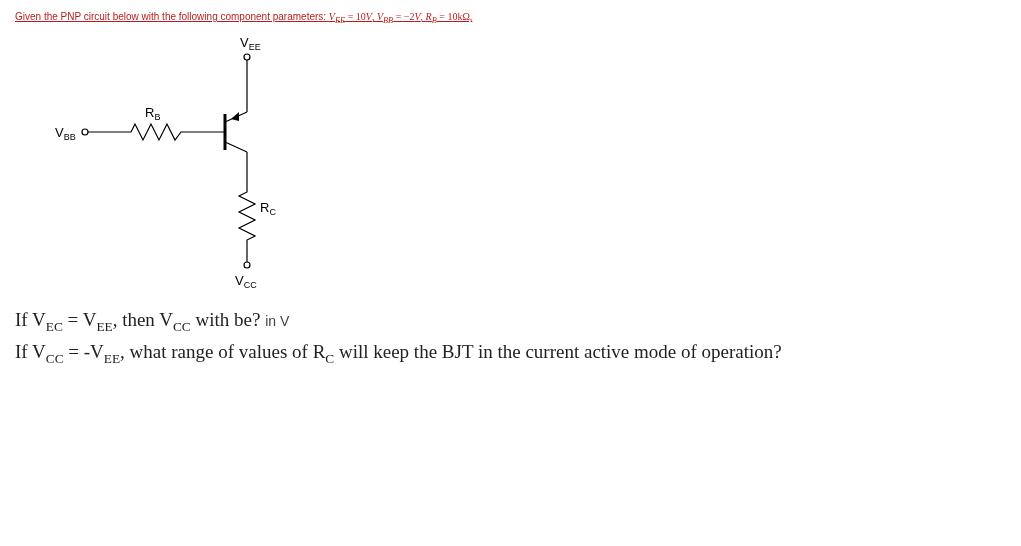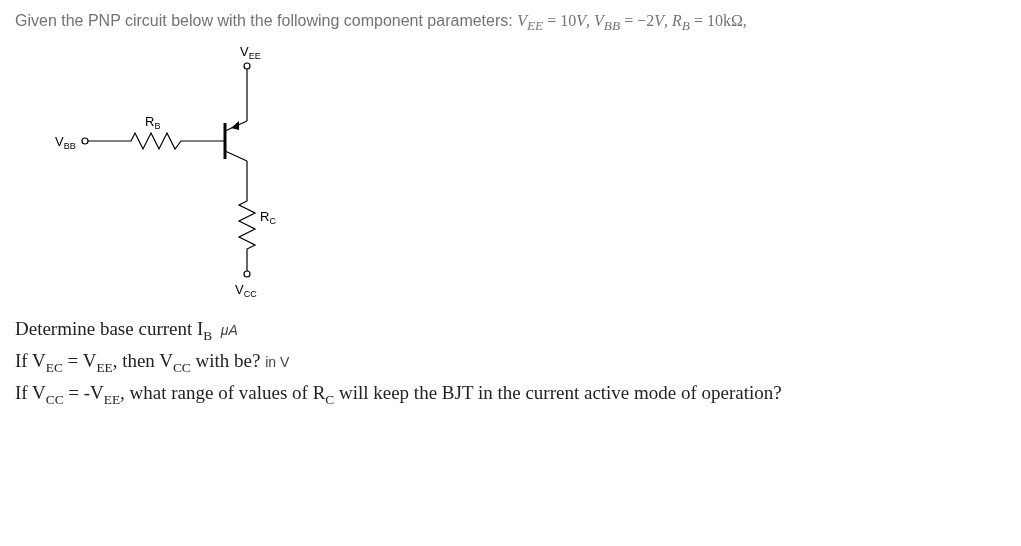--- a/index.html
+++ b/index.html
@@ -4,24 +4,25 @@
 <style>
   body {
     font-family: Arial, sans-serif;
     margin: 0;
     padding: 10px 15px;
     width: 1021px;
     box-sizing: border-box;
     font-size: 14px;
   }
   .problem-statement {
-    color: #737373;
-    font-size: 16px;
+    color: #b91c1c;
+    font-size: 10px;
     line-height: 1.4;
     margin-bottom: 5px;
+    text-decoration: underline;
   }
   .eq {
     font-family: 'Times New Roman', serif;
   }
   .circuit-container {
     margin: 1px 0 10px 40px;
   }
   .questions {
     font-family: 'Times New Roman', serif;
     font-size: 19px;
@@ -81,23 +82,19 @@
 
     <circle cx="192" cy="233" r="3" fill="none" stroke="#000" stroke-width="1.2"></circle>
     <text x="180" y="253" font-family="Arial" font-size="13">
       <tspan>V</tspan><tspan font-size="9" dy="3">CC</tspan>
     </text>
   </svg>
 </div>
 
 <div class="questions">
   <div>
-    <span>Determine base current I</span><span class="qsub">B</span>
-    <span class="unit">&nbsp;<i>μA</i></span>
-  </div>
-  <div>
     <span>If V</span><span class="qsub">EC</span><span> = V</span><span class="qsub">EE</span><span>, then V</span><span class="qsub">CC</span><span> with be?</span>
     <span class="unit">in V</span>
   </div>
   <div>
     <span>If V</span><span class="qsub">CC</span><span> = -V</span><span class="qsub">EE</span><span>, what range of values of R</span><span class="qsub">C</span><span> will keep the BJT in the current active mode of operation?</span>
   </div>
 </div>
 
 </body></html>

